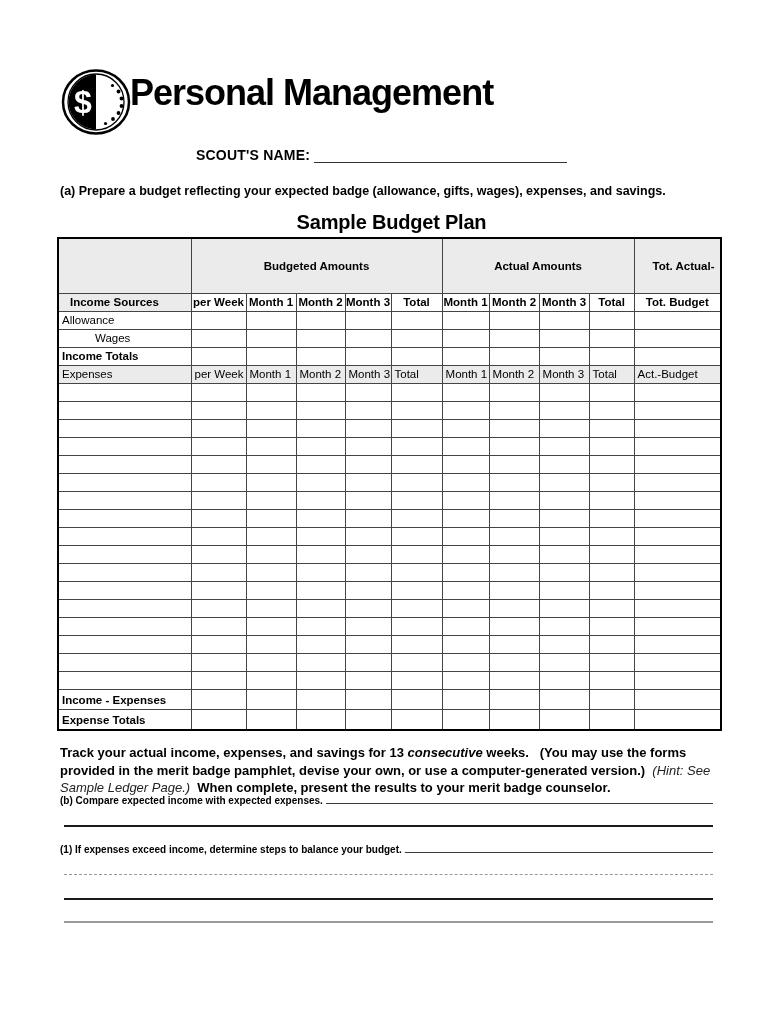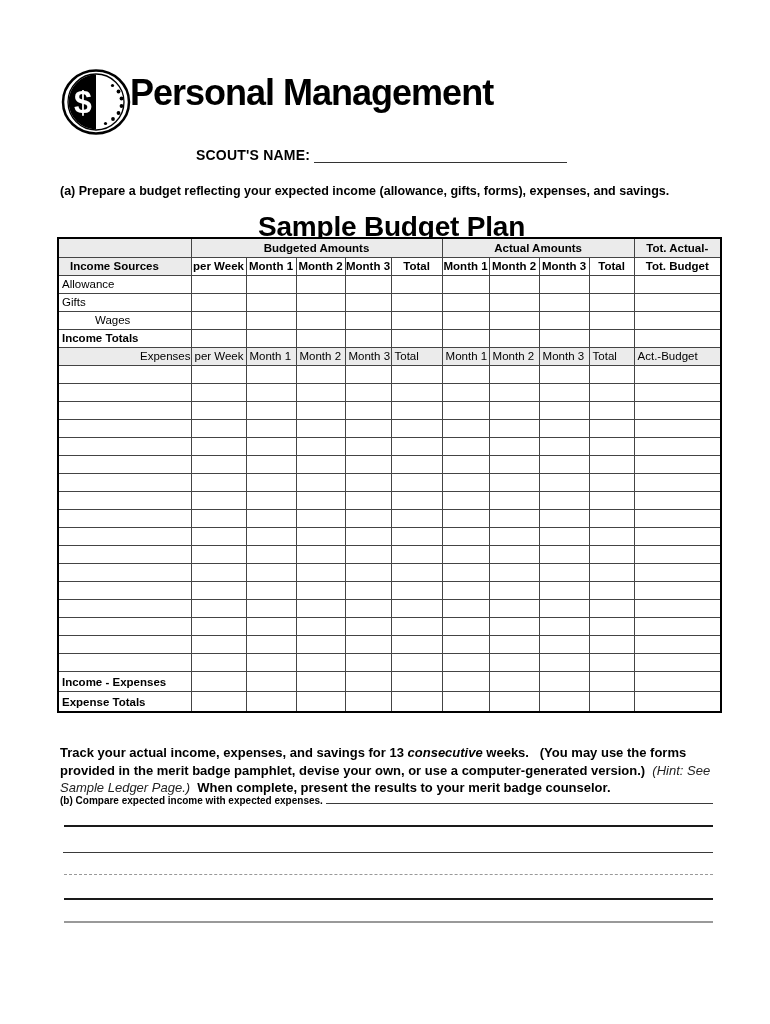--- a/index.html
+++ b/index.html
@@ -27,45 +27,45 @@
     display:inline-block;width:253px;height:12px;
     border-bottom:1.2px solid #333;margin-left:4px;
   }
   
   .req-a{
     position:absolute;left:60px;top:184px;width:650px;
     font-size:12.5px;font-weight:bold;
   }
   .table-title{
     position:absolute;left:60px;top:211px;width:663px;
-    text-align:center;font-size:28px;font-weight:bold;letter-spacing:-.2px;
+    text-align:center;font-size:20px;font-weight:bold;letter-spacing:-.2px;
   }
   
   table.budget{
     position:absolute;left:57px;top:237px;
     width:663px;border-collapse:collapse;table-layout:fixed;
     border:2px solid #000;
     font-size:11.5px;
   }
   table.budget th,table.budget td{
     border:1px solid #444;
     padding:0 0 0 3px;
     height:17px;line-height:15px;
     overflow:hidden;white-space:nowrap;
     font-weight:normal;text-align:left;
   }
   table.budget thead th{font-weight:bold;}
-  tr.group-hdr th{height:18px;text-align:center;padding:0;}
+  tr.group-hdr th{height:18px;text-align:center;padding:18px;}
   tr.col-hdr th{text-align:center;padding:0;}
   tr.col-hdr th:first-child{text-align:left;padding-left:11px;}
   .shade{background:#ebebeb;}
   td.lbl{font-weight:normal;}
   td.lbl.bold{font-weight:bold;}
   td.sub{font-weight:bold;text-align:center;background:#ebebeb;padding:0;}
-  td.sub.first{text-align:right;padding-left:17px;}
+  td.sub.first{text-align:left;padding-left:3px;}
   tr.tall td{height:19px;line-height:18px;}
   tr.dotted td{border-bottom:1px dotted #999;padding-left:36px;}
   
   .track{
     position:absolute;left:60px;top:731px;width:655px;
     font-size:13px;line-height:17.5px;white-space:pre-wrap;
   }
   .track .bold{font-weight:bold;}
   .track .bold-italic{font-weight:bold;font-style:italic;}
   .track .italic{font-style:italic;color:#222;}
@@ -106,21 +106,21 @@
     </svg>
   </div>
 
   <div class="title">Personal Management</div>
 
   <div class="scout-row">
     <span>SCOUT'S NAME:</span>
     <span class="scout-blank"></span>
   </div>
 
-  <div class="req-a">(a) Prepare a budget reflecting your expected income (allowance, gifts, forms), expenses, and savings.</div>
+  <div class="req-a">(a) Prepare a budget reflecting your expected badge (allowance, gifts, wages), expenses, and savings.</div>
 
   <div class="table-title">Sample Budget Plan</div>
 
   <table class="budget">
     <colgroup>
       <col style="width:133px">
         <col style="width:55px">
         <col style="width:50px">
       <col style="width:49px">
         <col style="width:46px">
@@ -159,33 +159,20 @@
           <td></td>
           <td></td>
           <td></td>
           <td></td>
           <td></td>
           <td></td>
           <td></td>
           <td></td>
           <td></td>
         </tr>
-        <tr>
-          <td class="lbl">Gifts</td>
-          <td></td>
-          <td></td>
-          <td></td>
-          <td></td>
-          <td></td>
-          <td></td>
-          <td></td>
-          <td></td>
-          <td></td>
-          <td></td>
-        </tr>
         <tr class=" dotted">
           <td class="lbl">Wages</td>
           <td></td>
           <td></td>
           <td></td>
           <td></td>
           <td></td>
           <td></td>
           <td></td>
           <td></td>
@@ -471,20 +458,21 @@
   <p class="track"><span class="bold">Track your actual income, expenses, and savings for 13 </span><span class="bold-italic">consecutive</span><span class="bold"> weeks.   (You may use the forms provided in the merit badge pamphlet, devise your own, or use a computer-generated version.)  </span><span class="italic">(Hint: See Sample Ledger Page.)</span><span class="bold">  When complete, present the results to your merit badge counselor.</span></p>
 
   <div class="answer-row row-b">
     <span>(b) Compare expected income with expected expenses.</span>
     <span class="fill-line"></span>
   </div>
 
   <div class="hr hr1 hr-dark"></div>
 
   <div class="answer-row row-b1">
+    <span>(1) If expenses exceed income, determine steps to balance your budget.</span>
     <span class="fill-line"></span>
   </div>
 
   <div class="hr hr2 hr-gray"></div>
   <div class="hr hr3 hr-dark"></div>
   <div class="hr hr4 hr-gray"></div>
 
 </div>
 
 </body></html>

